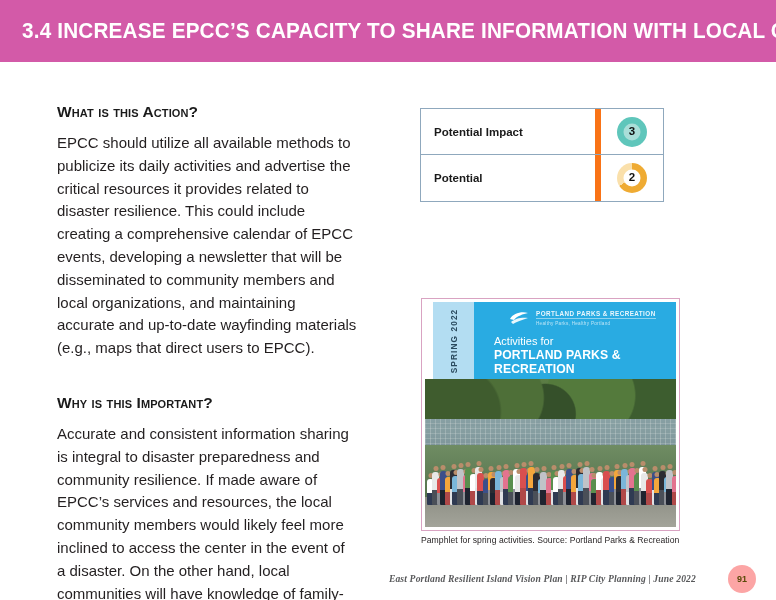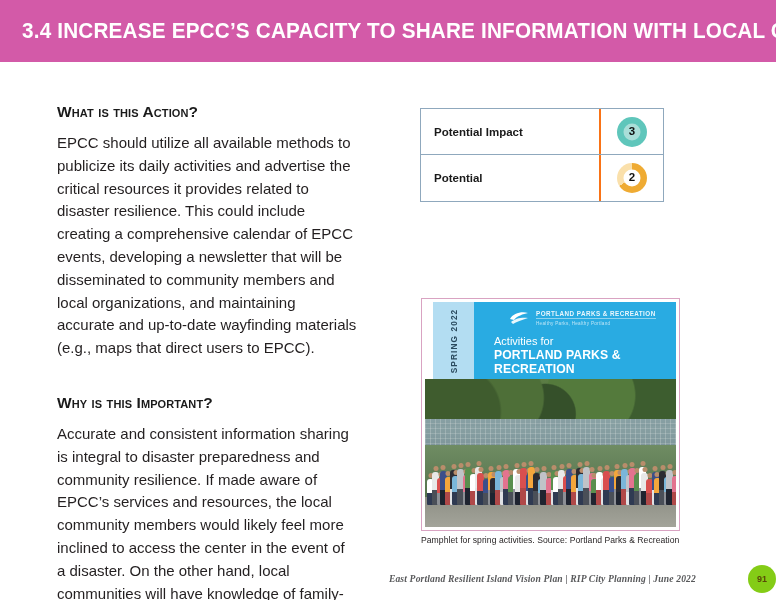--- a/index.html
+++ b/index.html
@@ -99,21 +99,21 @@
   }
   .prio-row:last-child { border-bottom: none; }
   .prio-row-label {
     flex: 1;
     display: flex;
     align-items: center;
     padding-left: 13px;
     font-size: 11.5px;
     font-weight: bold;
     color: #1a1a1a;
-    border-right: 2px solid #f97316;
+    border-right: 6px solid #f97316;
   }
   .prio-row-score {
     width: 62px;
     display: flex;
     align-items: center;
     justify-content: center;
   }
 
   .score-badge {
     position: relative;
@@ -295,25 +295,25 @@
     font-family: "Liberation Serif", serif;
     font-style: italic;
     font-size: 9.6px;
     color: #58595b;
     letter-spacing: 0.15px;
     white-space: nowrap;
     font-weight: bold;
   }
   .page-badge {
     position: absolute;
-    right: 0;
+    right: 20px;
     top: -3px;
     width: 28px; height: 28px;
     border-radius: 50%;
-    background: #84cc16;
+    background: #fca5a5;
     display: flex;
     align-items: center;
     justify-content: center;
     font-size: 9px;
     font-weight: bold;
     color: #5a4a07;
   }
 </style>
 </head>
 <body>

